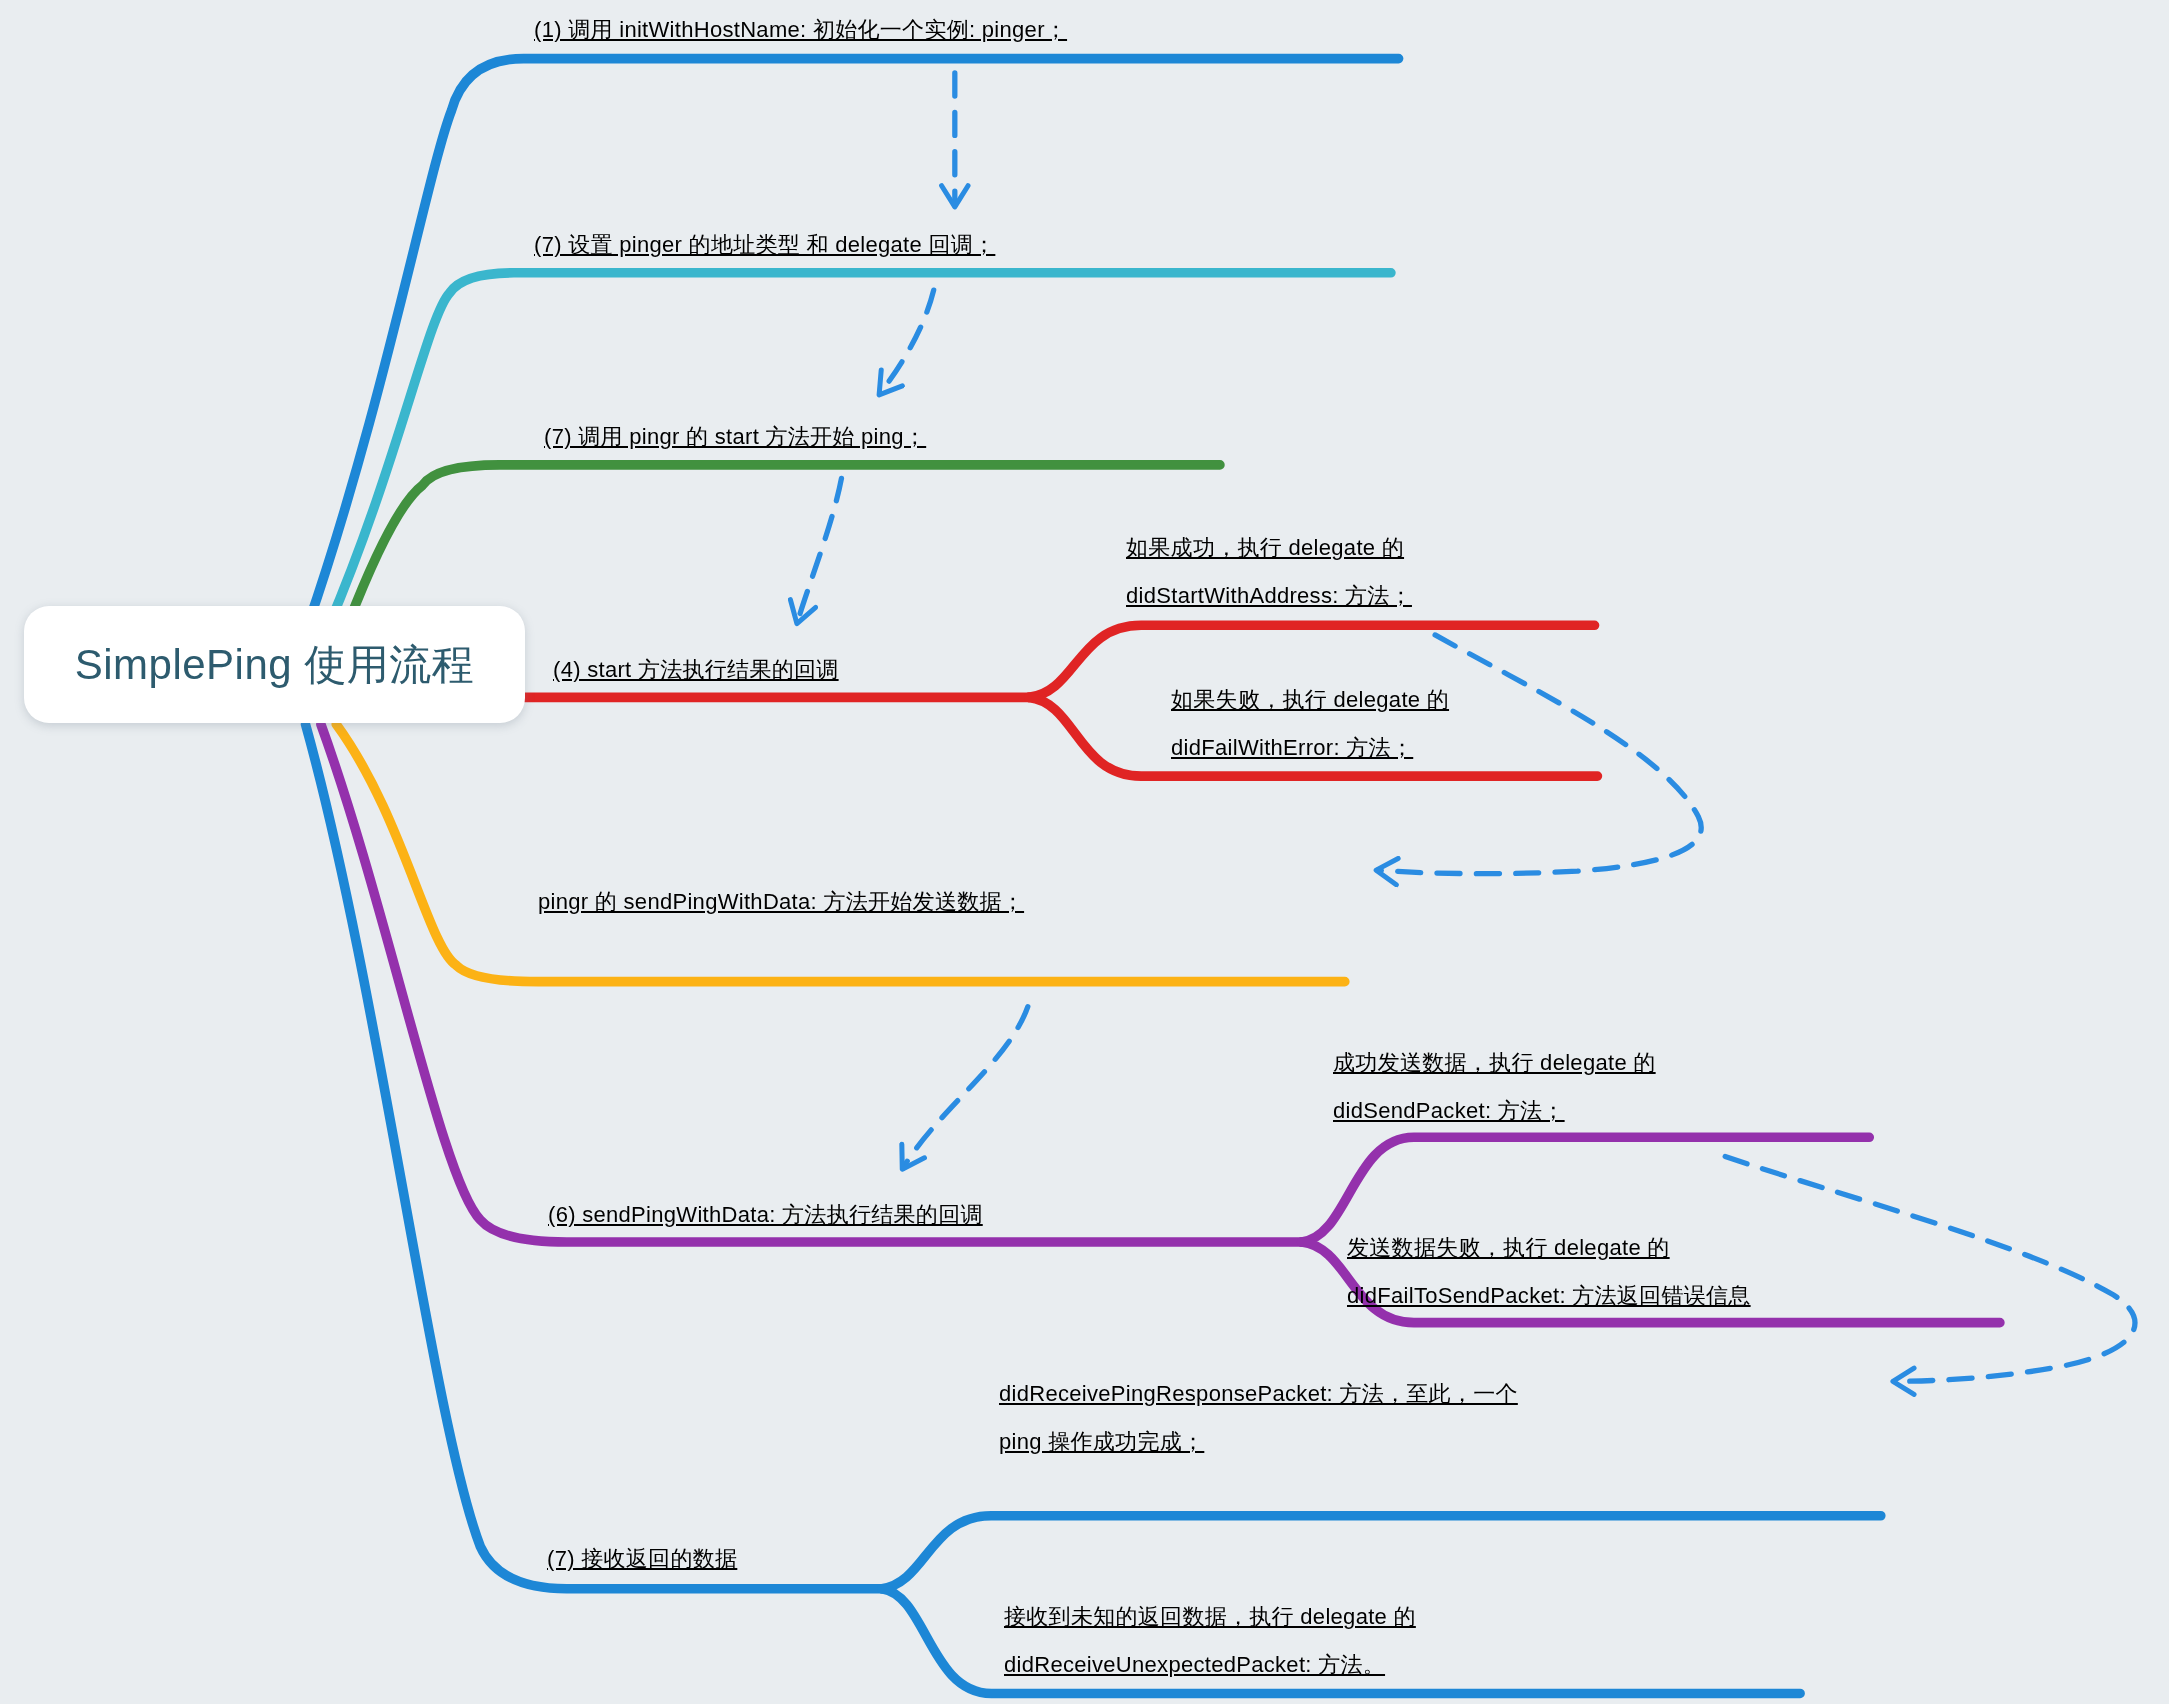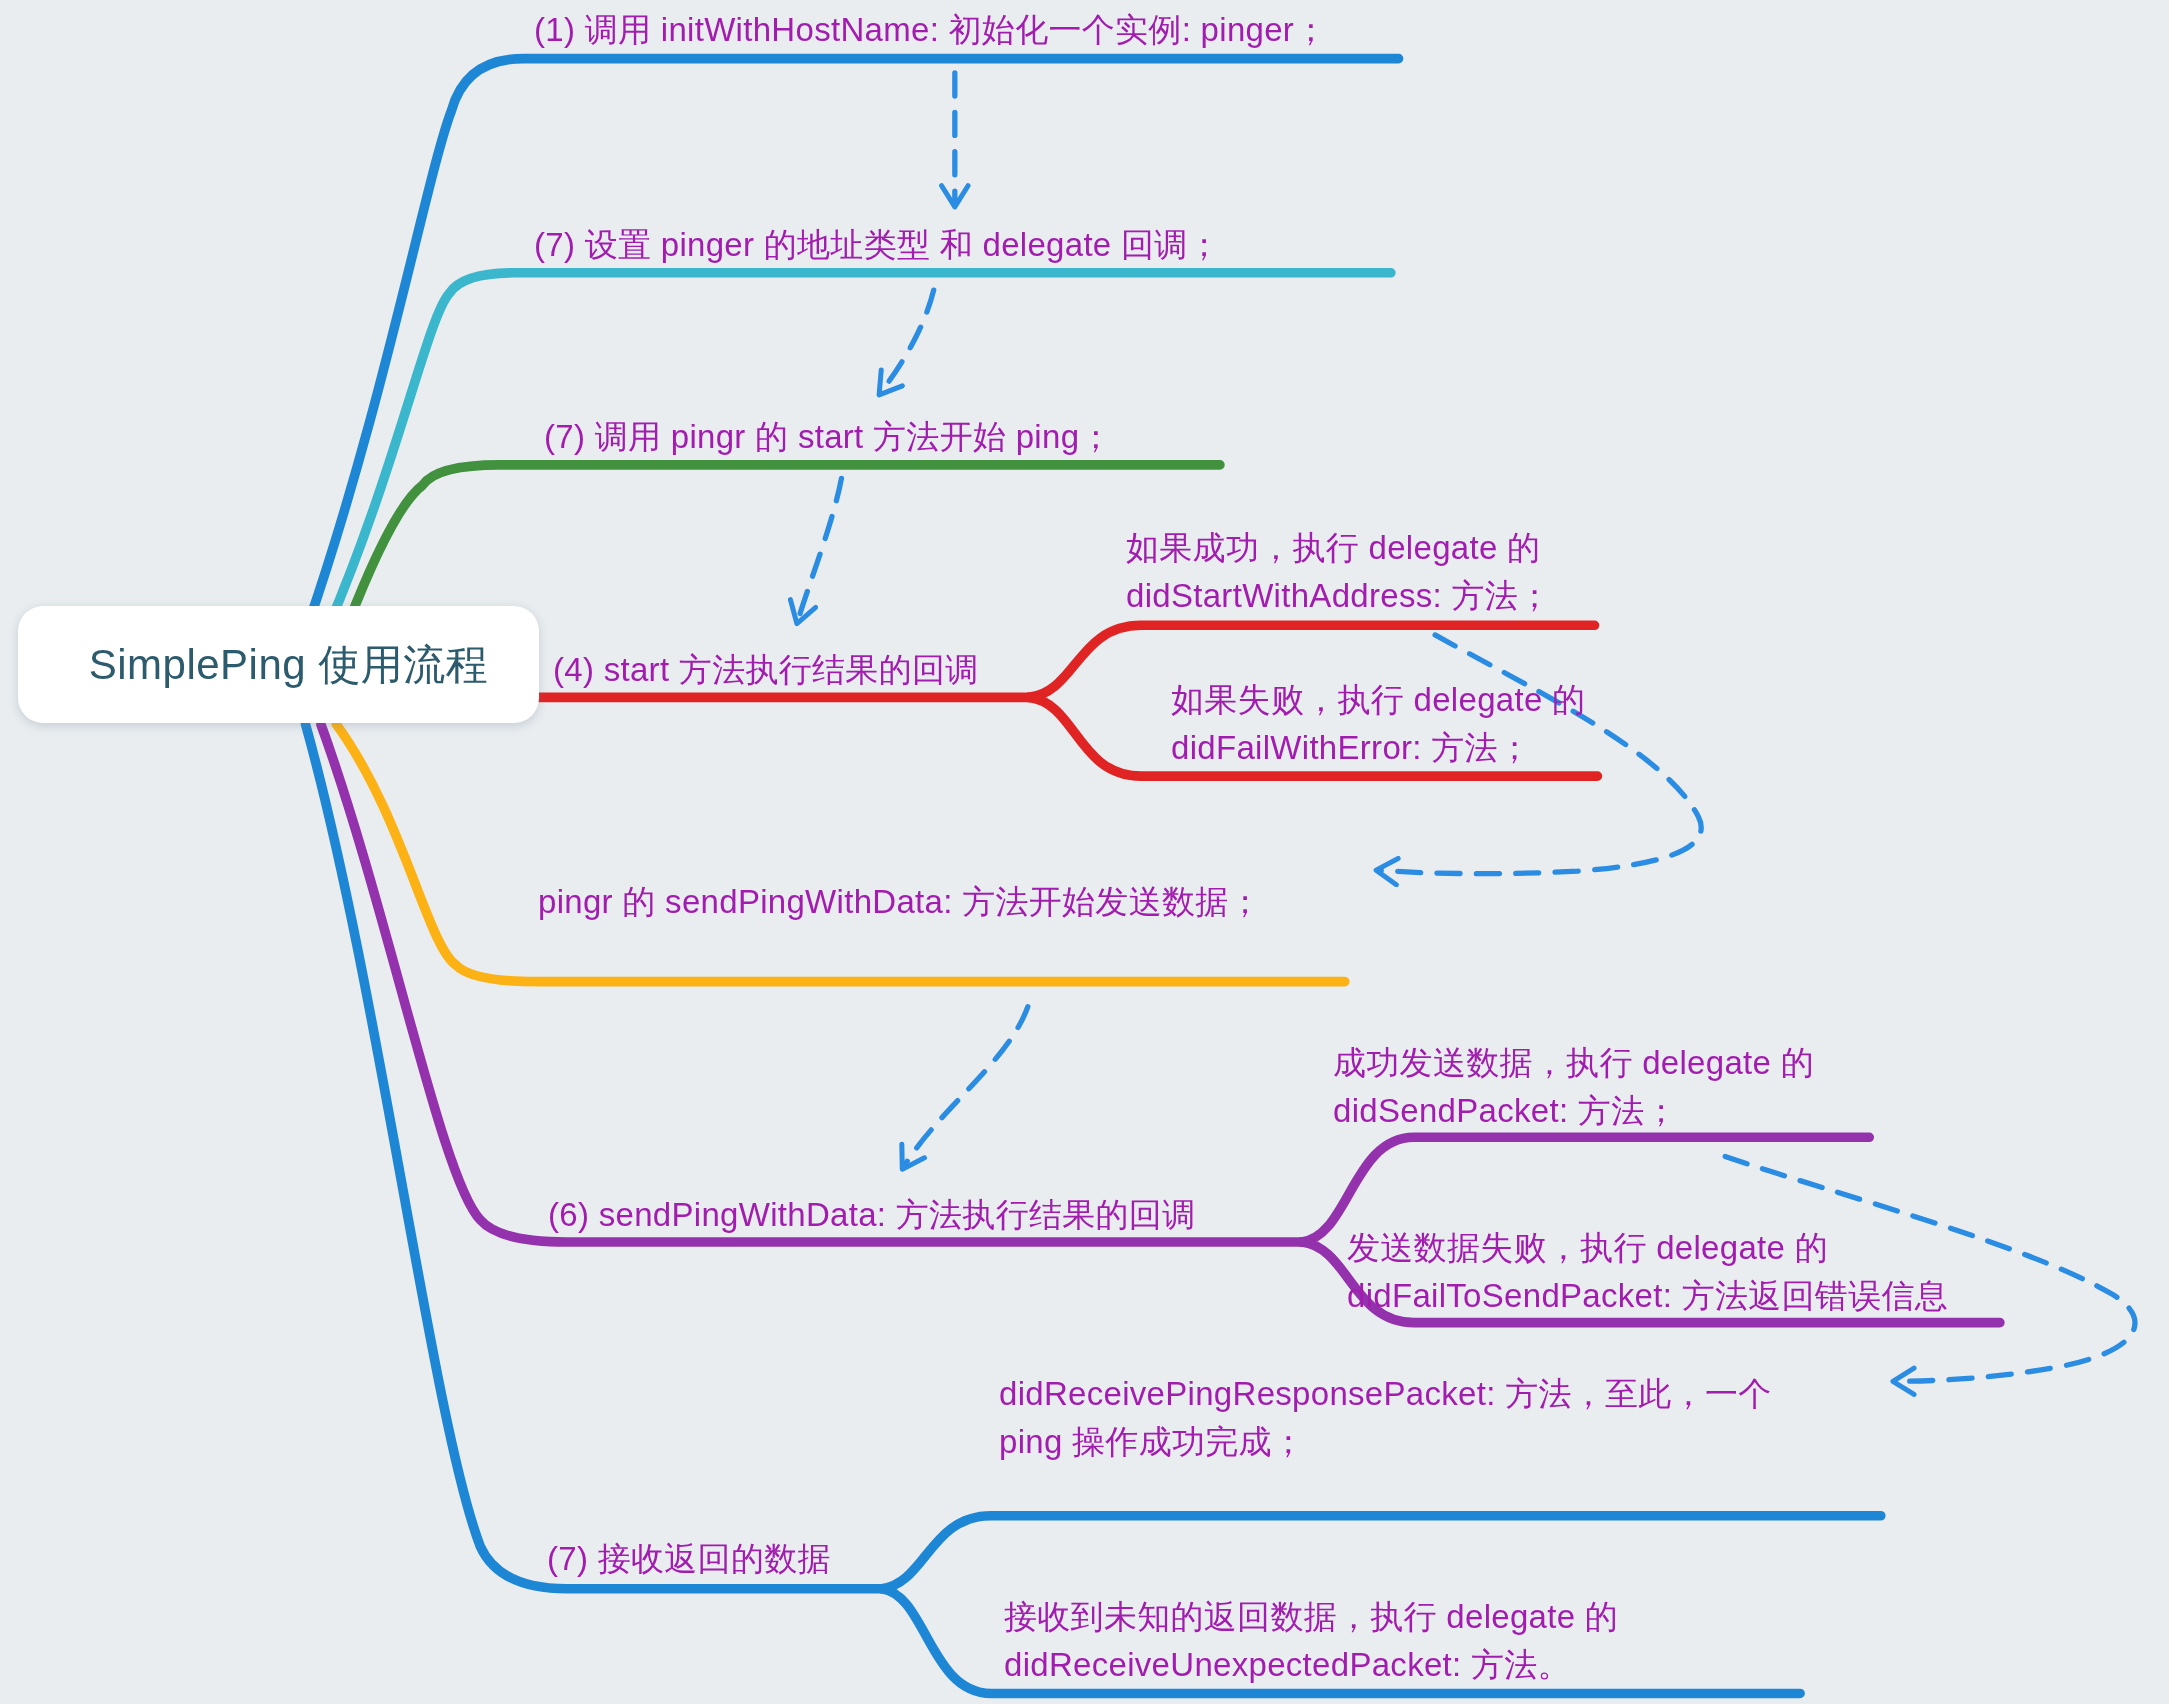--- a/index.html
+++ b/index.html
@@ -9,36 +9,36 @@
     overflow: hidden;
     background: #e9edf0;
     font-family: "Liberation Sans", "DejaVu Sans", sans-serif;
   }
   #canvas-svg {
     position: absolute; left: 0; top: 0; z-index: 1;
   }
   .lbl {
     position: absolute;
     z-index: 2;
-    color: #a21caf;
-    font-size: 33px;
+    color: #000000;
+    font-size: 22px;
     line-height: 48px;
     white-space: nowrap;
     letter-spacing: 0.3px;
+    text-decoration: underline;
   }
   .root-node {
     position: absolute;
-    left: 18px; top: 606px;
+    left: 24px; top: 606px;
     width: 501px; height: 117px;
     background: #ffffff;
     border-radius: 25px;
     box-shadow: 0 2.9px 9.6px rgba(110,125,140,0.28);
     display: flex; align-items: center; justify-content: center;
     z-index: 3;
-    padding-left: 20px;
   }
   .root-node .root-text {
     font-size: 42px;
     color: #2d5b6e;
     white-space: nowrap;
     letter-spacing: 0.5px;
   }
 </style>
 </head>
 <body>

